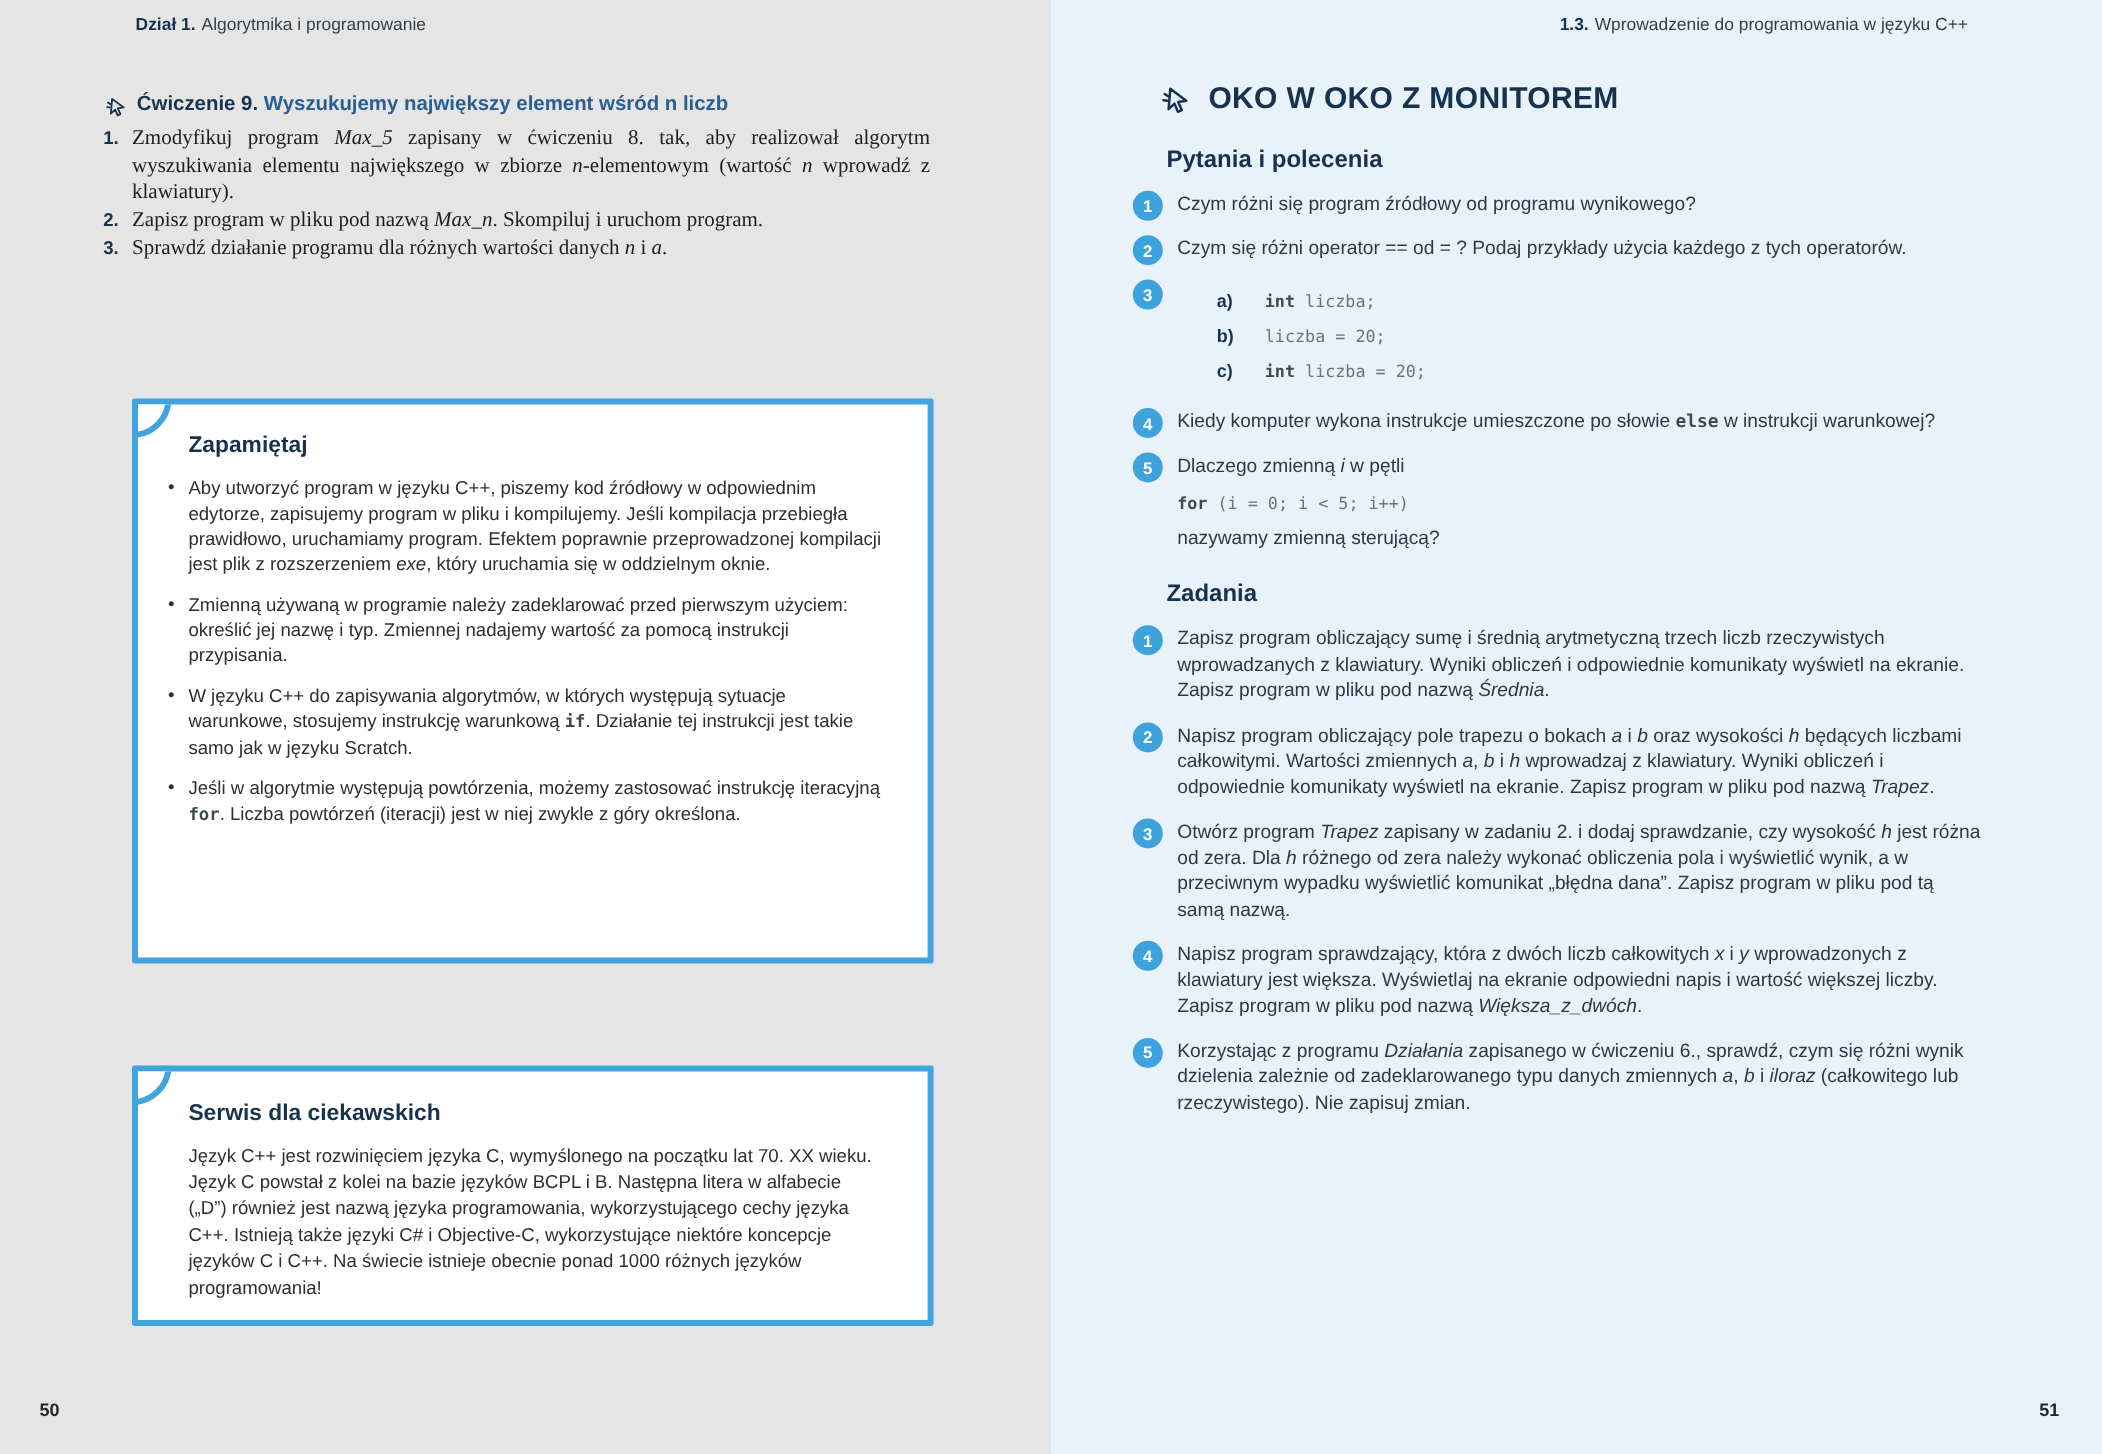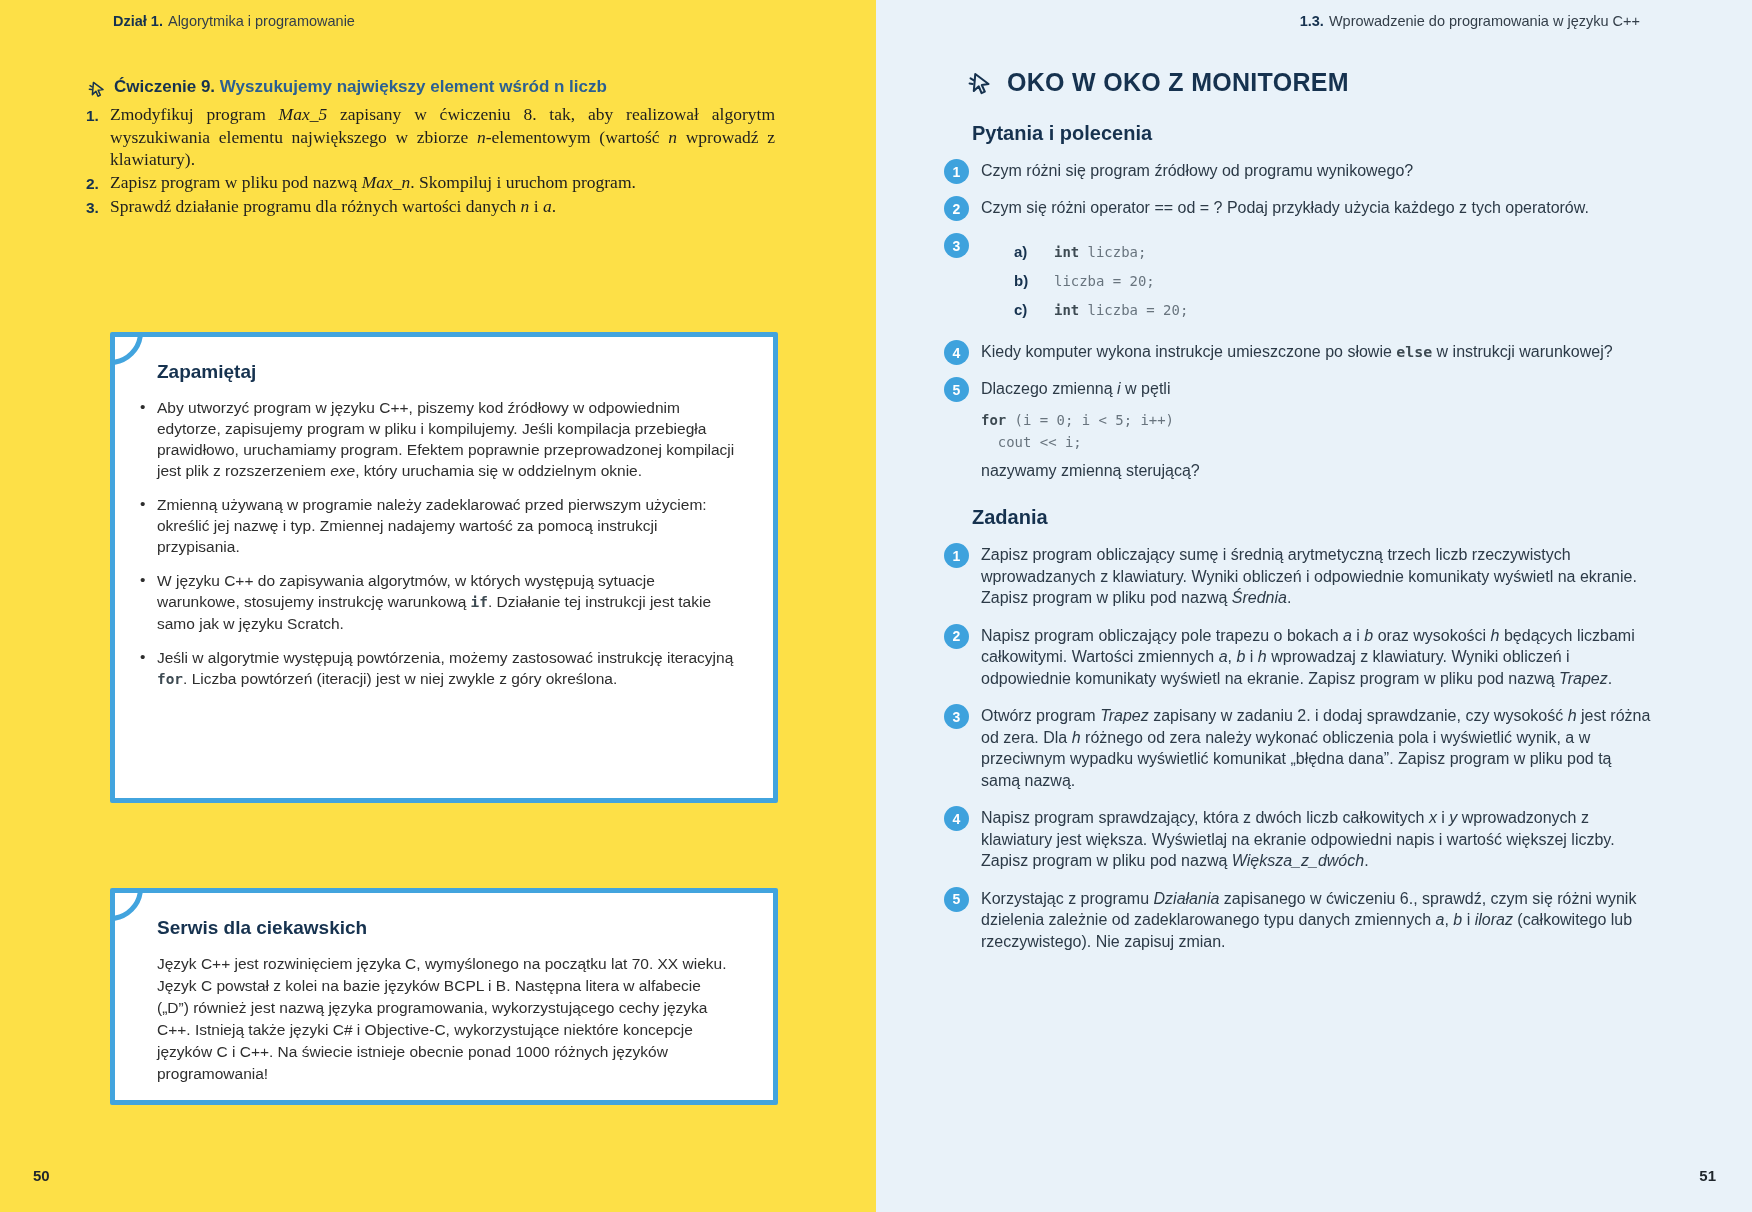--- a/index.html
+++ b/index.html
@@ -1,18 +1,18 @@
 <!DOCTYPE html>
 <html><head>
 <meta charset="utf-8">
 <style>
   html,body{margin:0;padding:0;background:#fff;}
   .spread{display:flex;width:1752px;height:1212px;font-family:"Liberation Sans",sans-serif;overflow:hidden;}
   .page{position:relative;width:876px;height:1212px;box-sizing:border-box;flex-shrink:0;}
-  .page-left{background:#fde047;}
+  .page-left{background:#e5e5e5;}
   .page-right{background:#e9f2f9;}
 
   
   .running-head{position:absolute;top:13px;font-size:14.5px;color:#333e49;white-space:nowrap;}
   .rh-left{left:113px;}
   .rh-right{right:112px;text-align:right;}
   .rh-bold{font-weight:bold;color:#16324f;margin-right:5px;}
 
   
   .exercise{position:absolute;left:86px;top:76px;width:689px;}
@@ -197,21 +197,21 @@
           <div class="q-row">
             <span class="qnum">4</span>
             <div class="q-body">
               <div><span>Kiedy komputer wykona instrukcje umieszczone po słowie </span><span class="code code-b">else</span><span> w instrukcji warunkowej?</span></div>
             </div>
           </div>
           <div class="q-row">
             <span class="qnum">5</span>
             <div class="q-body">
               <div><span>Dlaczego zmienną </span><span class="it">i</span><span> w pętli</span></div>
-              <div class="codeblock"><div><span class="code code-b">for</span><span class="code"> (i = 0; i &lt; 5; i++)</span></div><div><span class="code">  cout &lt;&lt; i;</span></div></div>
+              <div class="codeblock"><div><span class="code code-b">for</span><span class="code"> (i = 0; i &lt; 5; i++)</span></div></div>
               <div class="q-tail"><span>nazywamy zmienną sterującą?</span></div>
             </div>
           </div>
         </div>
 
       <h2 class="rp-subhead">Zadania</h2>
       <div>
           <div class="q-row t-row">
             <span class="qnum">1</span>
             <div class="q-body">

